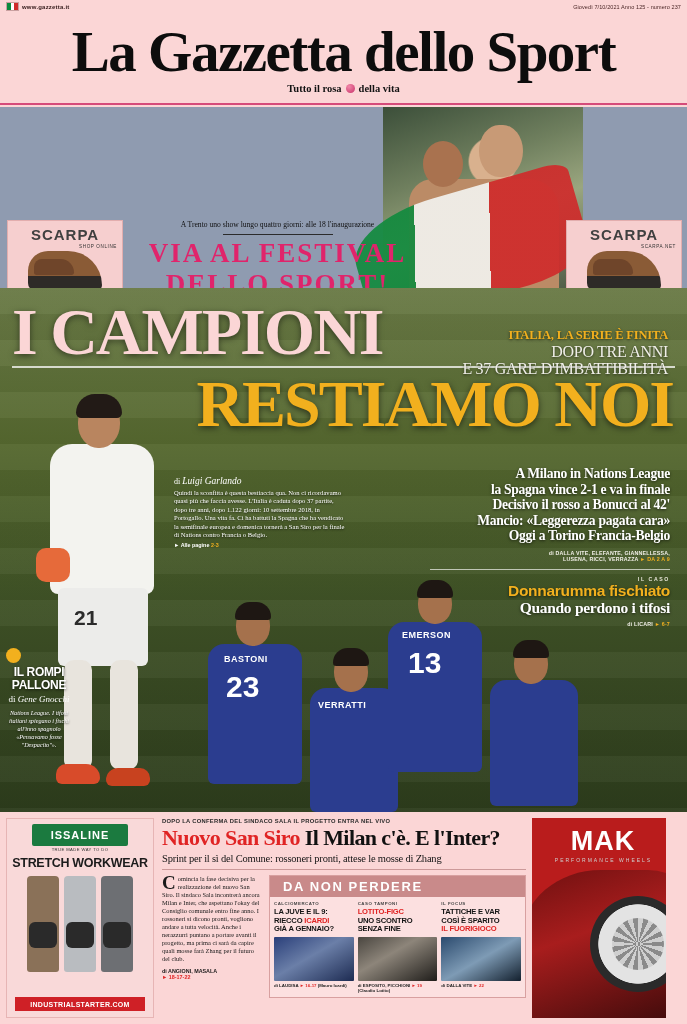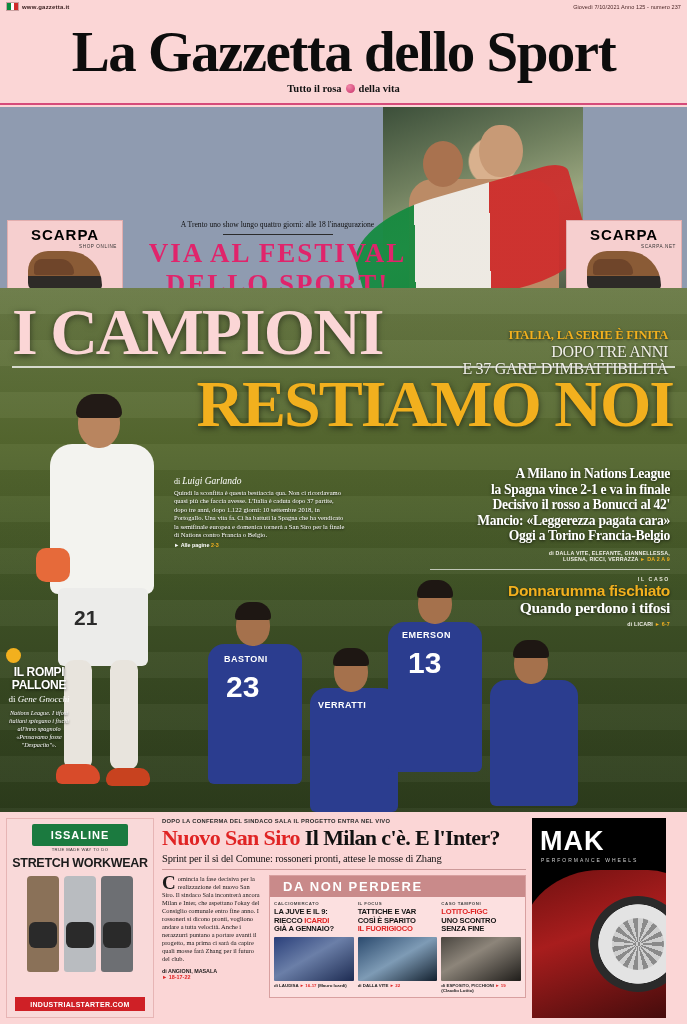--- a/index.html
+++ b/index.html
@@ -28,21 +28,21 @@
   .band-photo .tricolor{position:absolute;left:-28px;bottom:-12px;width:230px;height:110px;
      background:linear-gradient(105deg,#128a3e 0 28%, #f2f2ee 28% 58%, #cf2b2b 58% 100%);
      transform:rotate(-16deg);opacity:.92;border-radius:40% 10% 30% 10%;}
   .band-photo .head{position:absolute;left:96px;top:18px;width:44px;height:52px;border-radius:50%/55%;background:#c89a76;}
   .band-photo .head2{position:absolute;left:40px;top:34px;width:40px;height:46px;border-radius:50%;background:#a9724f;}
   .band-photo .torso{position:absolute;left:26px;top:72px;width:150px;height:110px;background:#bb8b66;border-radius:24px 30px 0 0;}
 
   .scarpa{position:absolute;width:116px;height:92px;background:#f6cfcf;border:1px solid #e2aeae;box-sizing:border-box;}
   .scarpa.left{left:7px;top:113px;}
   .scarpa.right{left:566px;top:113px;}
-  .scarpa-brand{font-size:15px;font-weight:bold;letter-spacing:1px;color:#000000;text-align:center;margin-top:5px;}
+  .scarpa-brand{font-size:15px;font-weight:bold;letter-spacing:1px;color:#404040;text-align:center;margin-top:5px;}
   .scarpa-shop{font-size:4.6px;letter-spacing:.6px;color:#333;text-align:right;margin:1px 5px 0 0;}
   .boot{margin:2px auto 0;width:74px;height:40px;background:
      linear-gradient(180deg,#8a5b36 0 62%, #2e2a27 62% 100%);
      border-radius:20px 34px 6px 8px;position:relative;}
   .boot:after{content:"";position:absolute;left:6px;top:8px;width:40px;height:16px;background:#6f452a;border-radius:12px 20px 4px 4px;}
 
   .band-center{position:absolute;left:130px;top:113px;width:295px;}
   .kicker-band{font-family:"Liberation Serif",serif;font-size:7.6px;color:#101010;text-align:center;font-weight:normal;}
   .festival{font-family:"Liberation Serif",serif;font-weight:bold;font-size:27px;line-height:28px;color:#e0246b;text-align:center;letter-spacing:2px;margin-top:3px;}
   .hr-thin{width:110px;height:1px;background:#2b2b2b;margin:5px auto 4px;}
@@ -131,21 +131,21 @@
   .dnp-hd{background:#c98a8a;color:#fff;font-size:13px;font-weight:bold;letter-spacing:1.6px;padding:3px 13px;}
   .dnp-grid{display:flex;gap:4px;padding:4px;}
   .dnp-item{flex:1;}
   .dnp-lbl{font-size:4.4px;letter-spacing:.5px;color:#444;font-weight:bold;}
   .dnp-t{font-size:7.6px;font-weight:bold;line-height:8.6px;color:#141414;margin-top:2px;letter-spacing:-.2px;}
   .dnp-t .red{color:#e02424;}
   .dnp-img{height:44px;margin-top:3px;border-radius:1px;}
   .dnp-cred{font-size:4.4px;font-weight:bold;margin-top:2px;color:#222;}
   .dnp-cred i{color:#e02424;font-style:normal;}
 
-  .mak{position:absolute;left:532px;top:6px;width:134px;height:200px;background:#000000;overflow:hidden;}
+  .mak{position:absolute;left:532px;top:6px;width:134px;height:200px;background:#b91c1c;overflow:hidden;text-align:center;}
   .mak-logo{color:#fff;font-size:27px;font-weight:bold;letter-spacing:1px;padding:8px 0 0 8px;}
   .mak-sub{color:#cfcfcf;font-size:5px;letter-spacing:2px;padding-left:9px;}
   .mak-car{position:absolute;left:-10px;top:52px;width:175px;height:150px;background:linear-gradient(160deg,#6e1010 0%,#a81d1d 40%,#3a0a0a 100%);border-radius:45% 28% 10% 10%;}
   .wheel{position:absolute;left:58px;top:78px;width:96px;height:96px;border-radius:50%;background:radial-gradient(circle,#d8d8d8 0 14%, #8f8f8f 15% 22%, #e3e3e3 23% 58%, #2a2a2a 59% 100%);}
   .wheel:after{content:"";position:absolute;left:22px;top:22px;width:52px;height:52px;border-radius:50%;background:repeating-conic-gradient(#cfcfcf 0 12deg,#8a8a8a 12deg 24deg);}
 </style>
 </head>
 <body>
 
 <div class="page">
@@ -357,48 +357,48 @@
               </div>
               <div class="dnp-img" style="background:linear-gradient(150deg,#2a3f7a 0%,#6b7fa8 45%,#1d2b52 100%);"></div>
               <div class="dnp-cred">
                 <span>di LAUDISA</span>
                 <i>► 16-17</i>
                 <span>(Mauro Icardi)</span>
               </div>
             </div>
 
             <div class="dnp-item">
+              <div class="dnp-lbl">CASO TAMPONI</div>
+              <div class="dnp-t">
+                <div class="red">LOTITO-FIGC</div>
+                <div>UNO SCONTRO</div>
+                <div>SENZA FINE</div>
+              </div>
+              <div class="dnp-img" style="background:linear-gradient(150deg,#4a4640 0%,#8d857a 40%,#1f1d1a 100%);"></div>
+              <div class="dnp-cred">
+                <span>di ESPOSITO, PICCHIONI</span>
+                <i>► 19</i>
+                <span>(Claudio Lotito)</span>
+              </div>
+            </div>
+
+            <div class="dnp-item">
               <div class="dnp-lbl">IL FOCUS</div>
               <div class="dnp-t">
                 <div>TATTICHE E VAR</div>
                 <div>COSÌ È SPARITO</div>
                 <div class="red">IL FUORIGIOCO</div>
               </div>
               <div class="dnp-img" style="background:linear-gradient(150deg,#2b4a6e 0%,#7e9bb5 50%,#13202e 100%);"></div>
               <div class="dnp-cred">
                 <span>di DALLA VITE</span>
                 <i>► 22</i>
               </div>
             </div>
 
-            <div class="dnp-item">
-              <div class="dnp-lbl">CASO TAMPONI</div>
-              <div class="dnp-t">
-                <div class="red">LOTITO-FIGC</div>
-                <div>UNO SCONTRO</div>
-                <div>SENZA FINE</div>
-              </div>
-              <div class="dnp-img" style="background:linear-gradient(150deg,#4a4640 0%,#8d857a 40%,#1f1d1a 100%);"></div>
-              <div class="dnp-cred">
-                <span>di ESPOSITO, PICCHIONI</span>
-                <i>► 19</i>
-                <span>(Claudio Lotito)</span>
-              </div>
-            </div>
-
           </div>
         </div>
       </div>
     </div>
 
     <div class="mak">
       <div class="mak-logo">MAK</div>
       <div class="mak-sub">PERFORMANCE WHEELS</div>
       <div class="mak-car"></div>
       <div class="wheel"></div>

